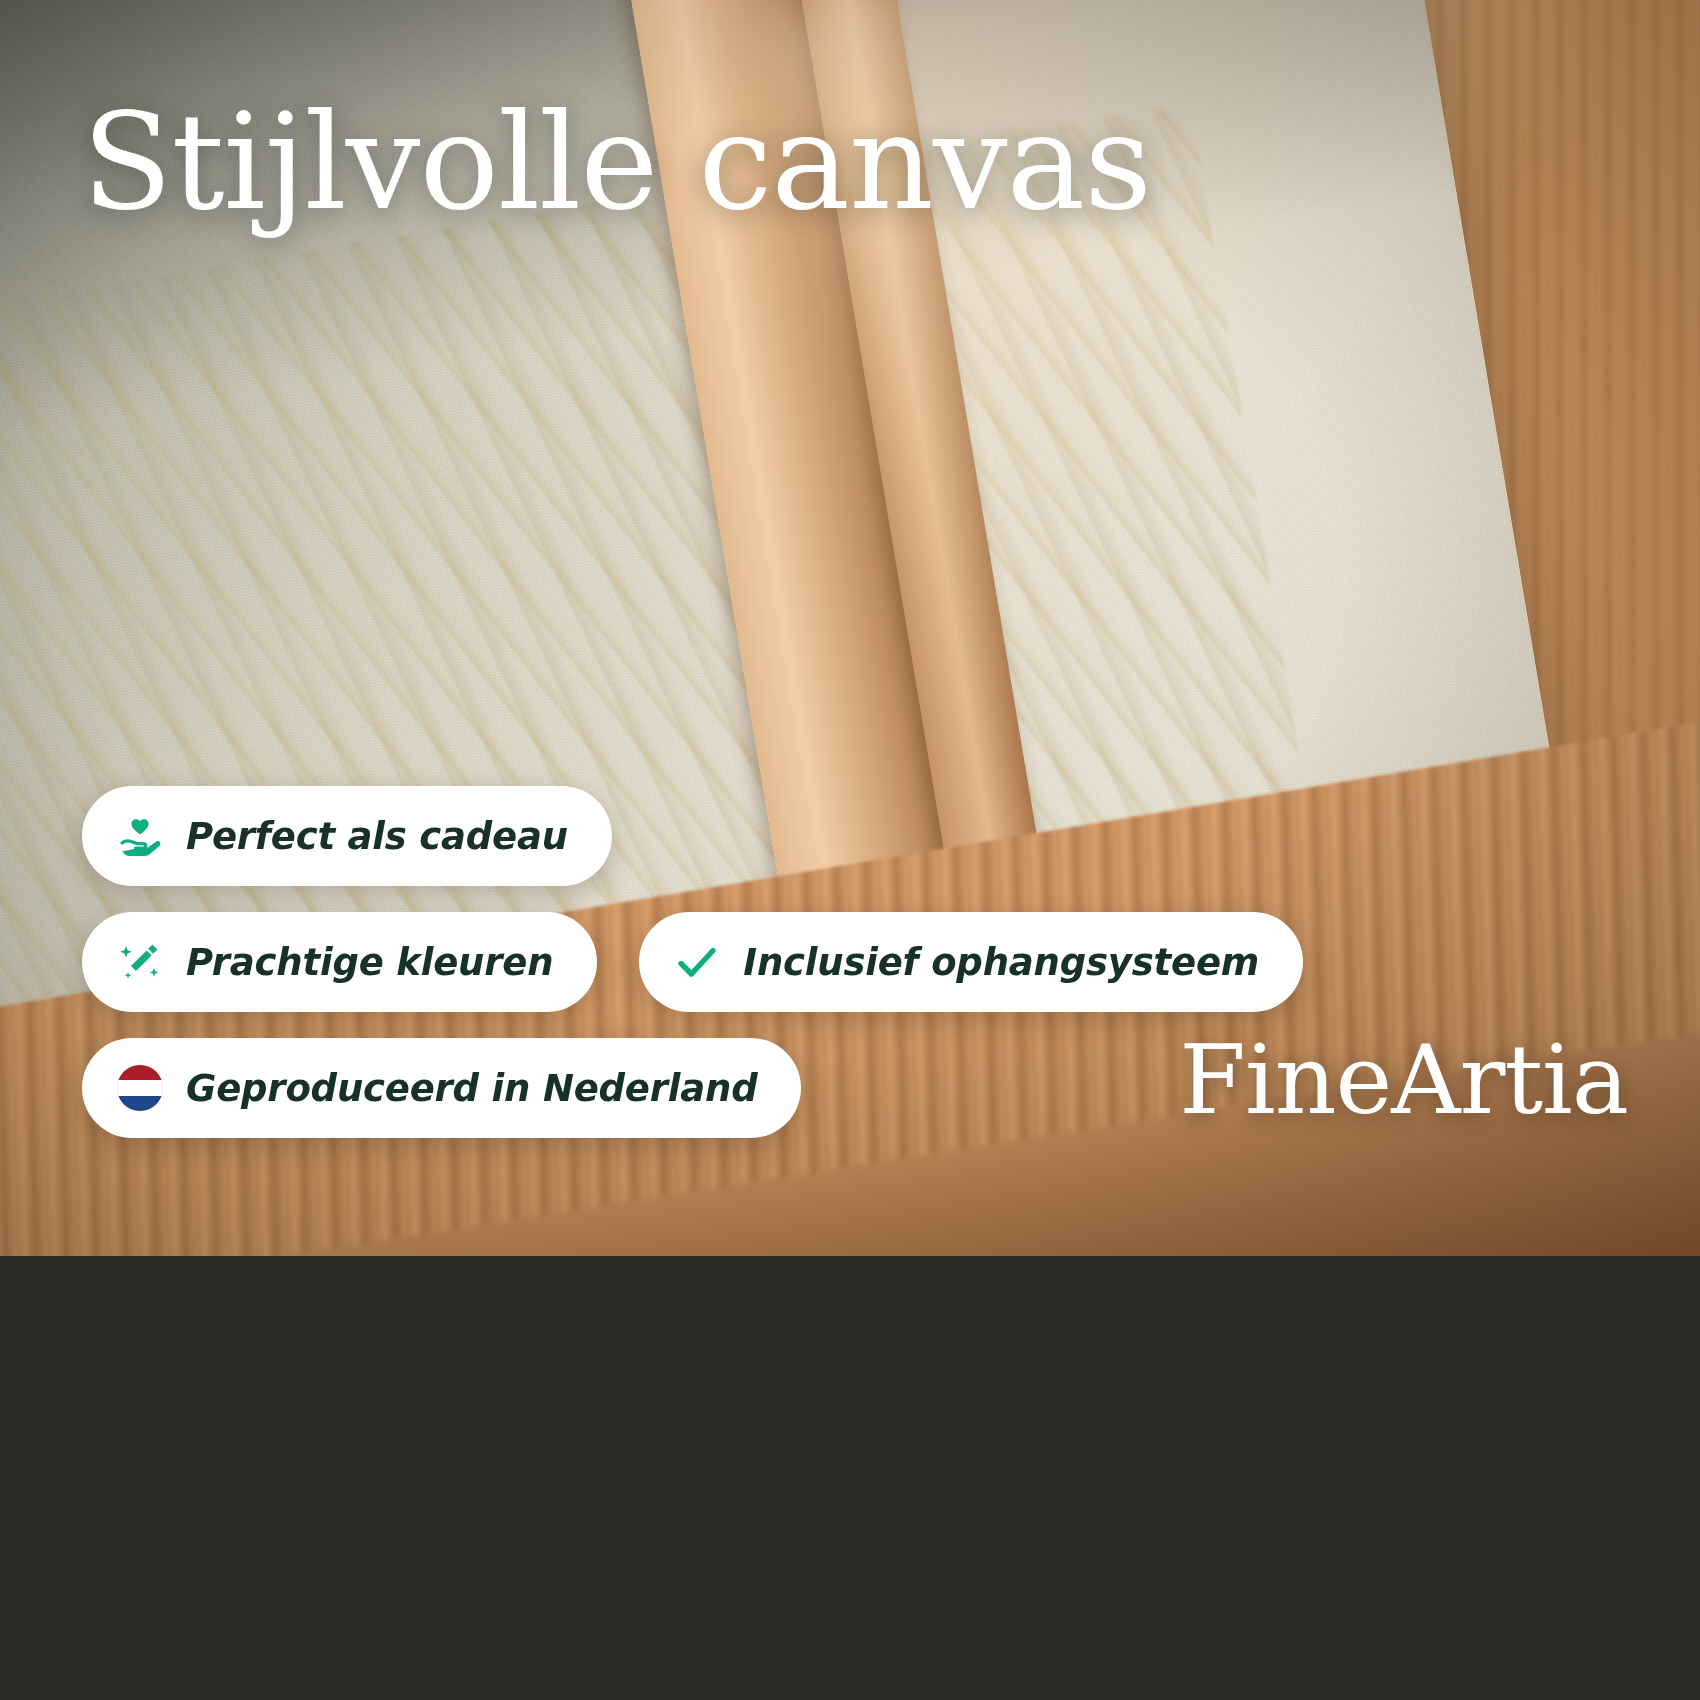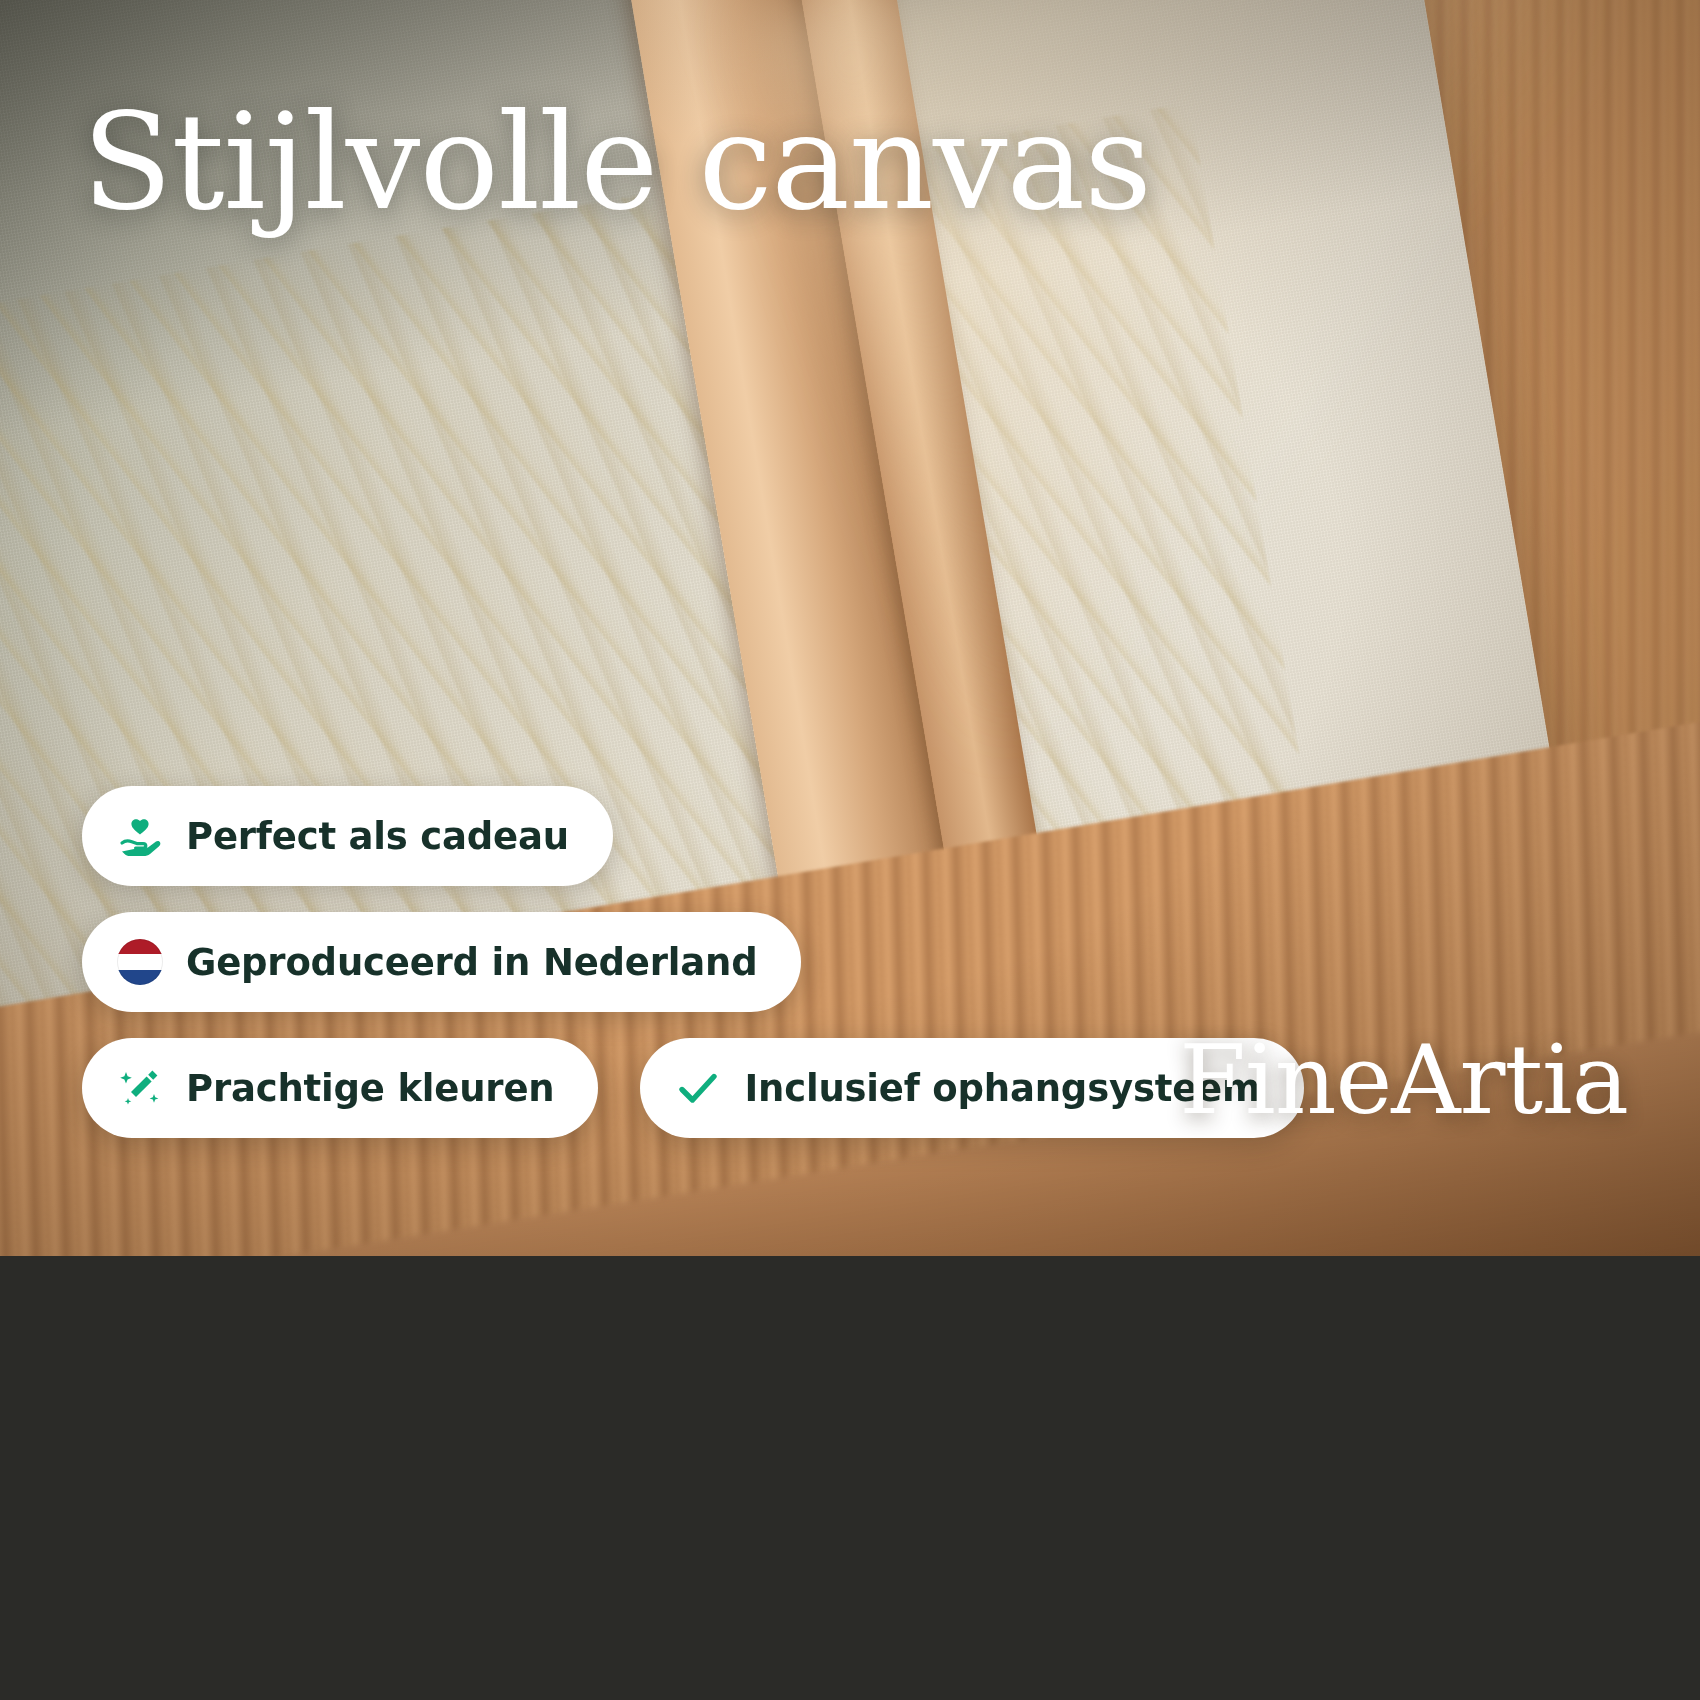--- a/index.html
+++ b/index.html
@@ -184,20 +184,21 @@
     text-shadow: 0 4px 26px rgba(30,35,30,0.45);
   }
   .headline .line { display: block; white-space: nowrap; }
 
   
   .pills {
     position: absolute;
     left: 82px;
     bottom: 118px;
     width: 1480px;
+    font-style: italic;
   }
   .pill-row {
     display: flex;
     align-items: center;
     gap: 42px;
     margin-top: 26px;
   }
   .pill {
     display: inline-flex;
     align-items: center;
@@ -284,29 +285,20 @@
             <path d="M20.4 36.6h6.2c3.2 0 5-0.8 7.4-2.6l6-4.4c1.4-1 3.2-0.8 4 0.6 0.8 1.4 0.2 3.2-1.2 4.2L34 42c-2 1.4-3.8 2-6.4 2H13.6c-2 0-3.4-0.6-5-2L6 39.6" fill="#0fae7e"></path>
           </svg>
         </span>
         <span class="pill-label">Perfect als cadeau</span>
       </div>
     </div>
 
     <div class="pill-row">
       <div class="pill">
         <span class="pill-icon">
-          <span class="flag"></span>
-        </span>
-        <span class="pill-label">Geproduceerd in Nederland</span>
-      </div>
-    </div>
-
-    <div class="pill-row">
-      <div class="pill">
-        <span class="pill-icon">
           <svg width="48" height="48" viewBox="0 0 48 48" aria-hidden="true">
             <path d="M30.6 12.4l5 5L20 33 15 28z" fill="#0fae7e"></path>
             <path d="M36.4 6.6l5 5-4.2 4.2-5-5z" fill="#0fae7e"></path>
             <path d="M10 8l1.6 4.2L15.8 13.8 11.6 15.4 10 19.6 8.4 15.4 4.2 13.8 8.4 12.2z" fill="#0fae7e"></path>
             <path d="M38 30l1.2 3.2 3.2 1.2-3.2 1.2L38 38.8l-1.2-3.2-3.2-1.2 3.2-1.2z" fill="#0fae7e"></path>
             <path d="M12 34l0.9 2.4 2.4 0.9-2.4 0.9L12 40.6l-0.9-2.4-2.4-0.9 2.4-0.9z" fill="#0fae7e"></path>
           </svg>
         </span>
         <span class="pill-label">Prachtige kleuren</span>
       </div>
@@ -314,17 +306,26 @@
       <div class="pill">
         <span class="pill-icon">
           <svg width="48" height="48" viewBox="0 0 48 48" aria-hidden="true">
             <path d="M8 25.5l10.5 10.5L40 12.5" fill="none" stroke="#0fae7e" stroke-width="5.4" stroke-linecap="round" stroke-linejoin="round"></path>
           </svg>
         </span>
         <span class="pill-label">Inclusief ophangsysteem</span>
       </div>
     </div>
 
+    <div class="pill-row">
+      <div class="pill">
+        <span class="pill-icon">
+          <span class="flag"></span>
+        </span>
+        <span class="pill-label">Geproduceerd in Nederland</span>
+      </div>
+    </div>
+
   </div>
 
   <div class="brand">FineArtia</div>
 
 </div>
 
 </body></html>

